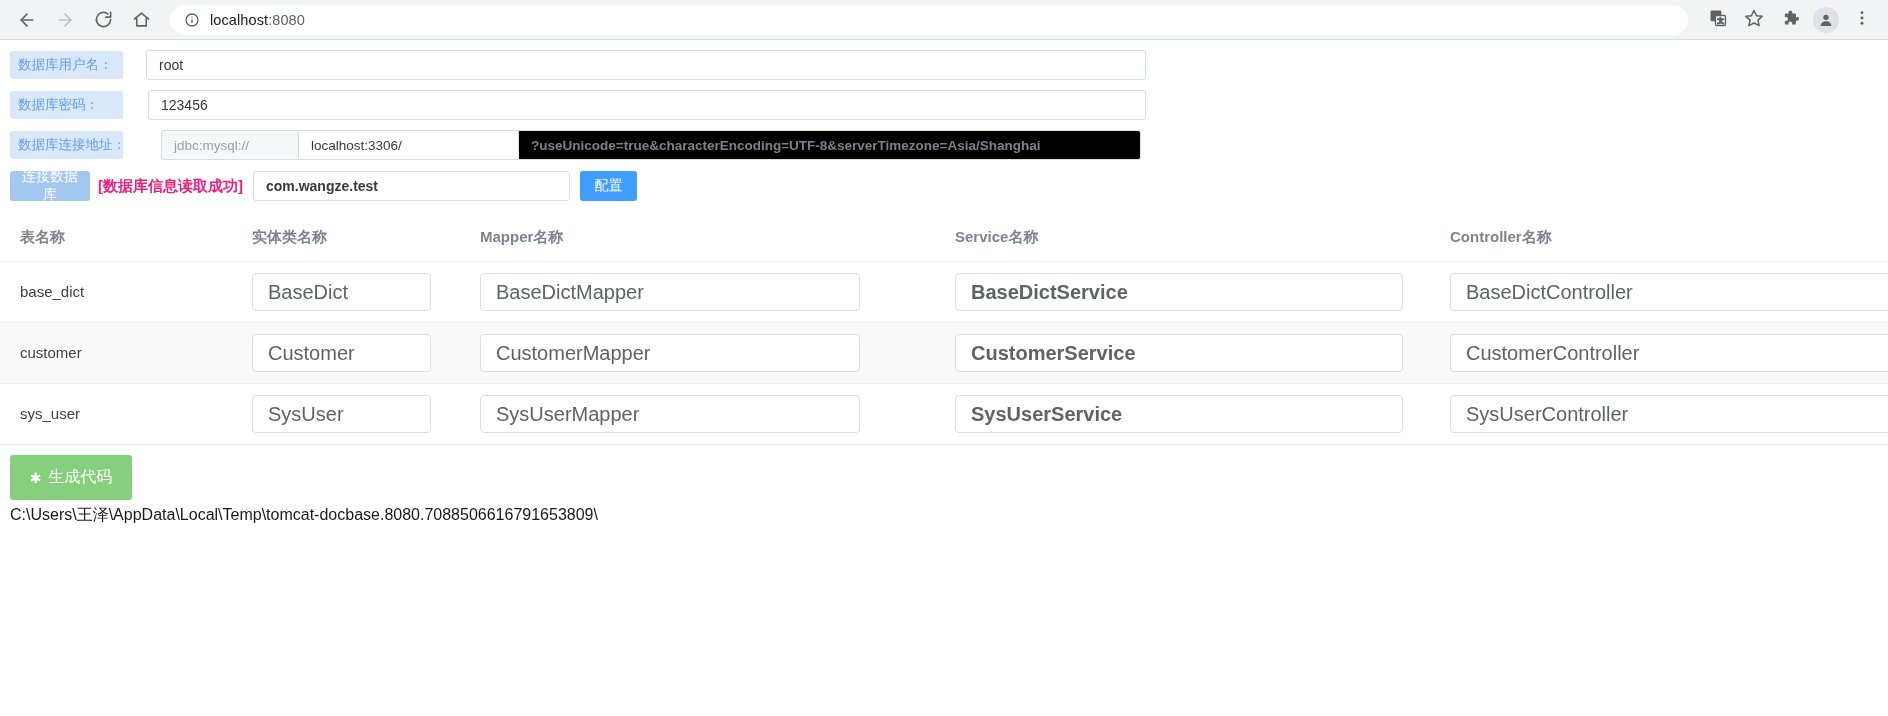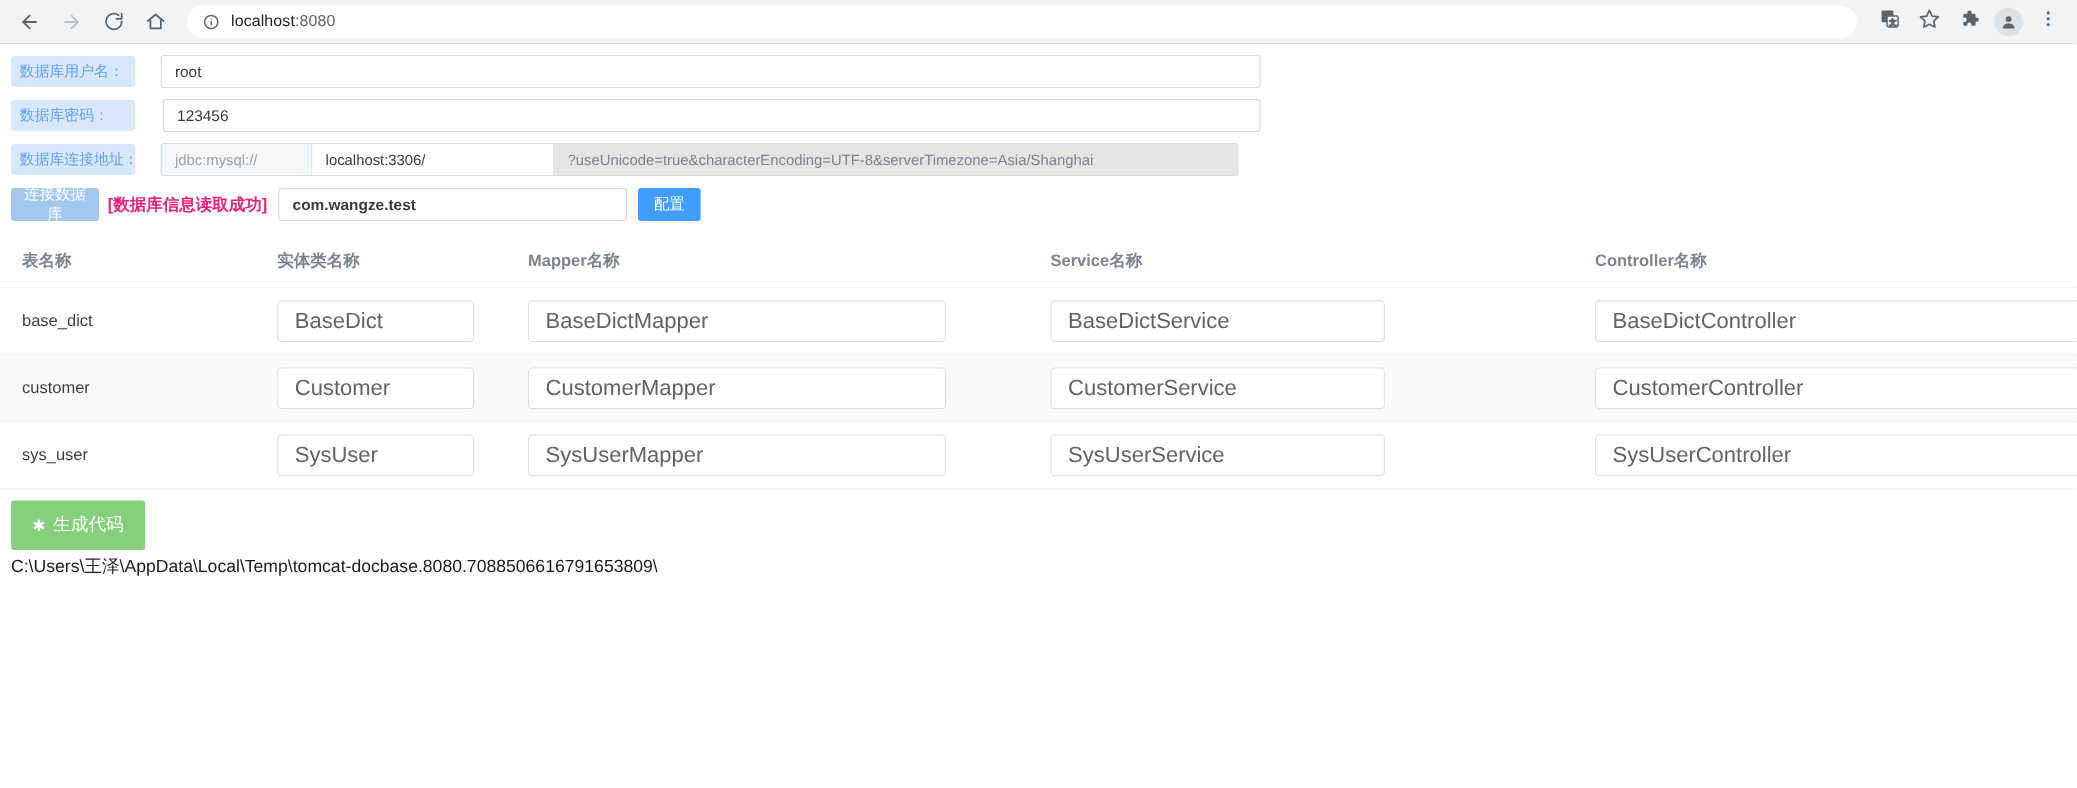--- a/index.html
+++ b/index.html
@@ -120,21 +120,21 @@
     box-sizing: border-box;
     display: flex;
     align-items: center;
     font-family: "Liberation Sans", "DejaVu Sans", sans-serif;
   }
   .input-username { width: 1000px; margin-left: 23px; }
   .input-password { width: 998px; margin-left: 25px; }
 
   .url-group {
     display: flex;
-    margin-left: 23px;
+    margin-left: 38px;
     align-items: flex-end;
   }
   .url-seg {
     height: 30px;
     border: 1px solid #d8dce3;
     box-sizing: border-box;
     display: flex;
     align-items: center;
     padding: 0 12px;
     font-size: 13.5px;
@@ -145,25 +145,26 @@
     color: #9aa0ac;
     width: 138px;
     border-radius: 3px 0 0 3px;
   }
   .url-seg.hostport {
     color: #3a3a3a;
     width: 220px;
     border-left: none;
   }
   .url-seg.params {
-    background: #e5e5e5;
+    background: #000000;
     color: #7b818c;
     width: 622px;
     border-left: none;
     border-radius: 0 3px 3px 0;
+    font-weight: bold;
   }
 
   .action-row {
     display: flex;
     align-items: center;
     padding: 0 10px;
     margin-top: 11px;
     height: 30px;
   }
   .btn {
@@ -248,21 +249,21 @@
     background: #fff;
     font-size: 20px;
     color: #606266;
     padding: 12px 15px;
     box-sizing: border-box;
     display: flex;
     align-items: center;
   }
   .ci-entity  { width: 179px; }
   .ci-mapper  { width: 380px; }
-  .ci-service { width: 304px; }
+  .ci-service { width: 448px; font-weight: bold; }
   .ci-ctrl    { width: 460px; }
 
   
   .footer { padding: 0 10px; }
   .btn-generate {
     background: #85cf7d;
     color: #ffffff;
     height: 45px;
     width: 122px;
     font-size: 16px;

